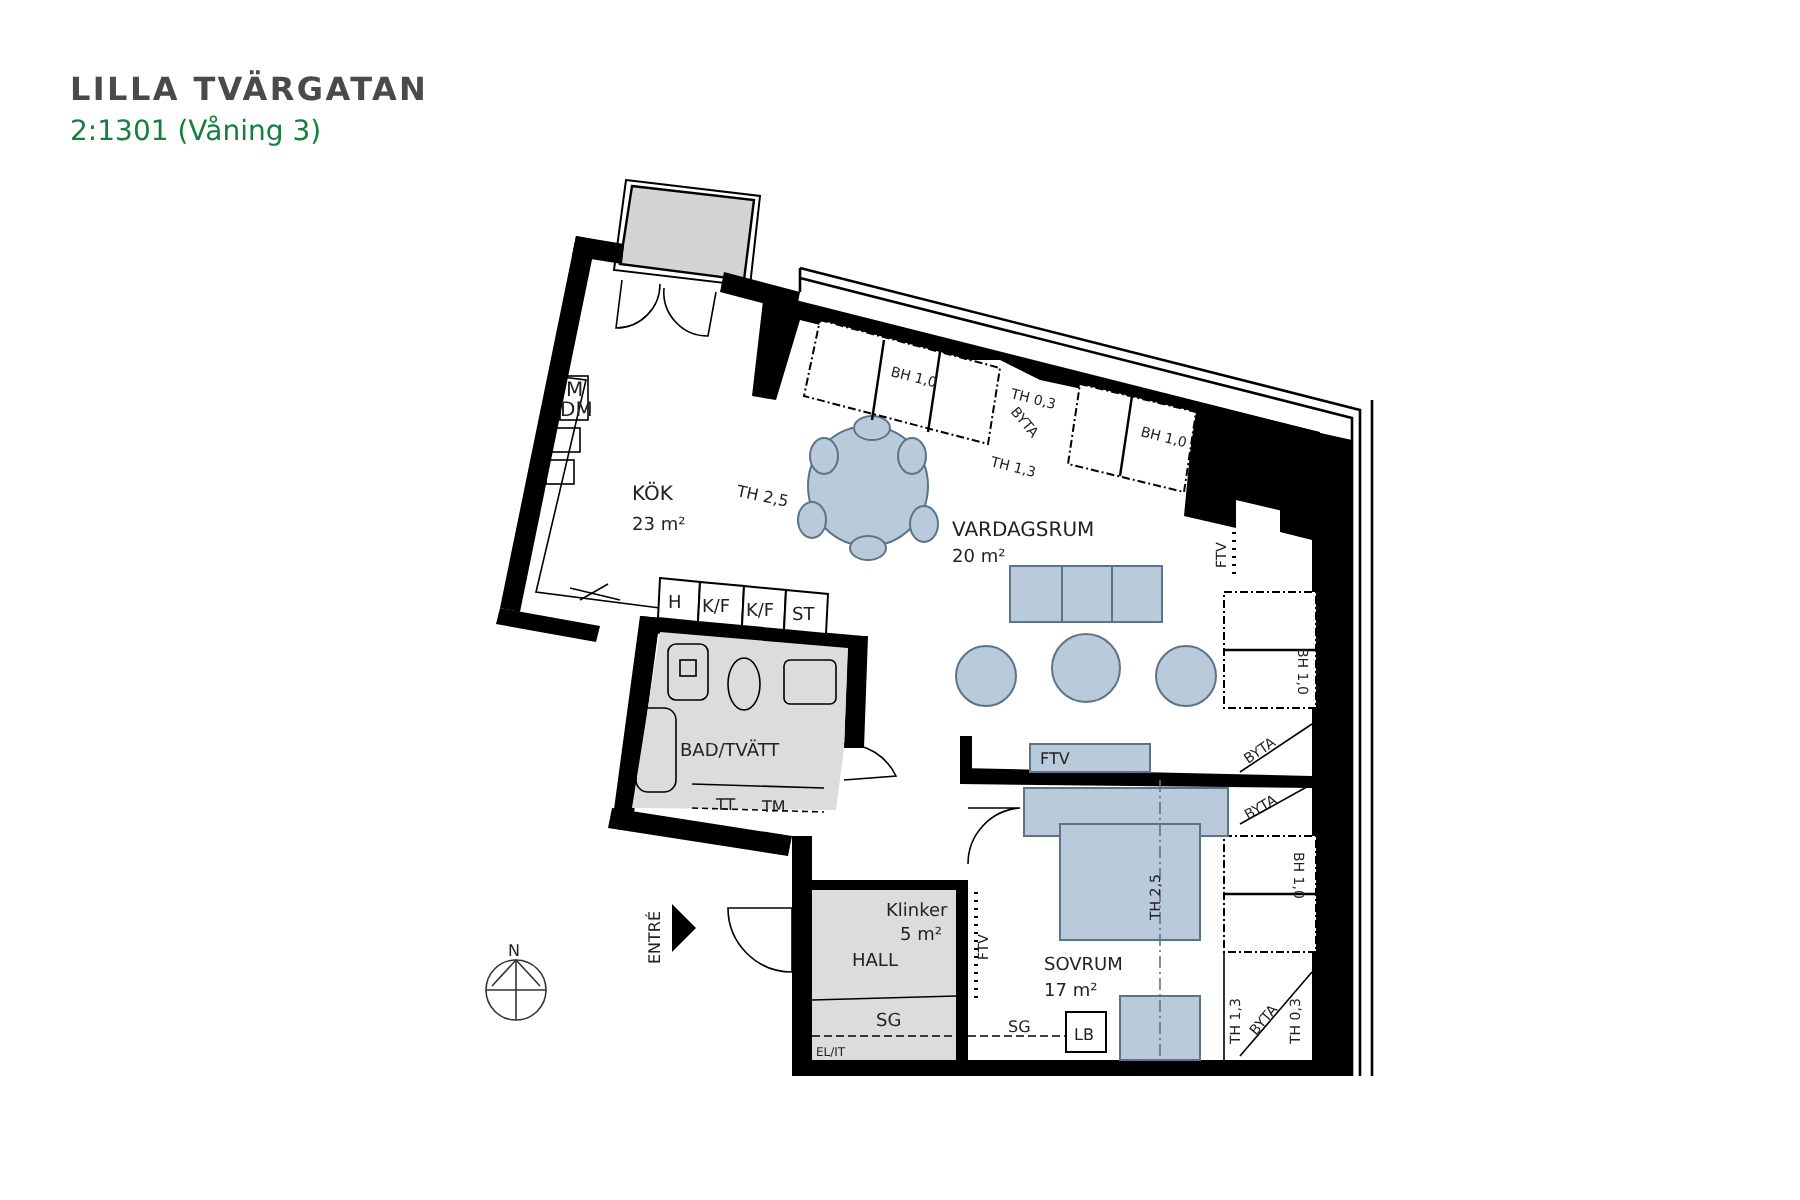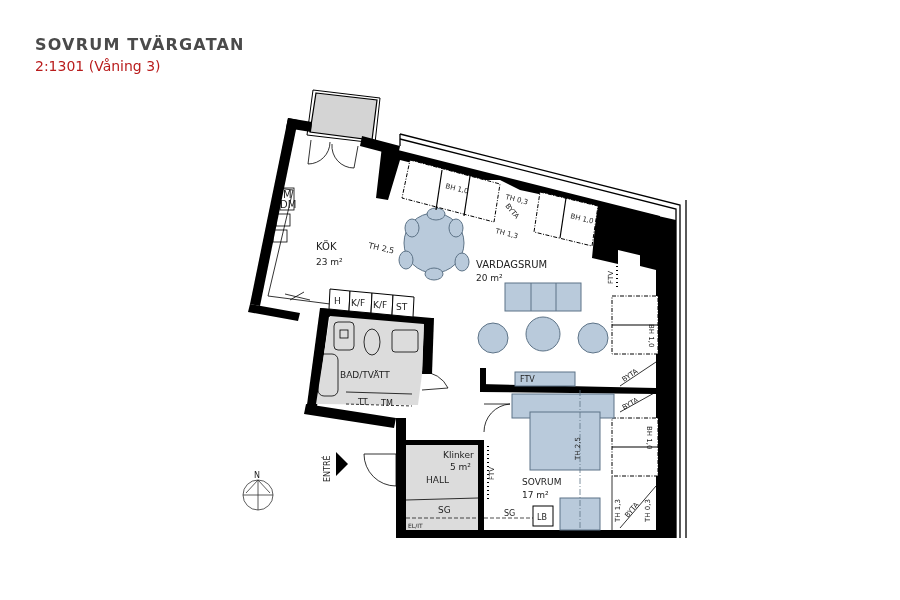--- a/index.html
+++ b/index.html
@@ -1,25 +1,25 @@
 <!DOCTYPE html>
 <html><head>
 <meta charset="utf-8">
 <style>
   html, body { margin: 0; padding: 0; background: #ffffff; }
   body { width: 900px; height: 600px; position: relative; overflow: hidden; font-family: "DejaVu Sans", sans-serif; }
   .title { position: absolute; left: 35px; top: 35px; font-size: 16px; font-weight: bold; color: #4a4a4a; letter-spacing: 1.2px; font-family: "DejaVu Sans", sans-serif; }
-  .subtitle { position: absolute; left: 35px; top: 58px; font-size: 14px; color: #b91c1c; font-family: "DejaVu Sans", sans-serif; }
+  .subtitle { position: absolute; left: 35px; top: 58px; font-size: 14px; color: #15803d; font-family: "DejaVu Sans", sans-serif; }
   svg.plan { position: absolute; left: 0; top: 0; }
   svg text { font-family: "DejaVu Sans", sans-serif; fill: #222; }
 </style>
 </head>
 <body>
 
-<div class="title">SOVRUM TVÄRGATAN</div>
+<div class="title">LILLA TVÄRGATAN</div>
 <div class="subtitle">2:1301 (Våning 3)</div>
 
 <svg class="plan" width="900" height="600" viewBox="0 0 900 600">
 
   <g fill="none" stroke="#000" stroke-width="1.3">
     <polyline points="400,134 680,205 680,538"></polyline>
     <polyline points="400,139 676,209 676,538"></polyline>
     <polyline points="686,200 686,538"></polyline>
     <line x1="400" y1="134" x2="400" y2="146"></line>
   </g>

